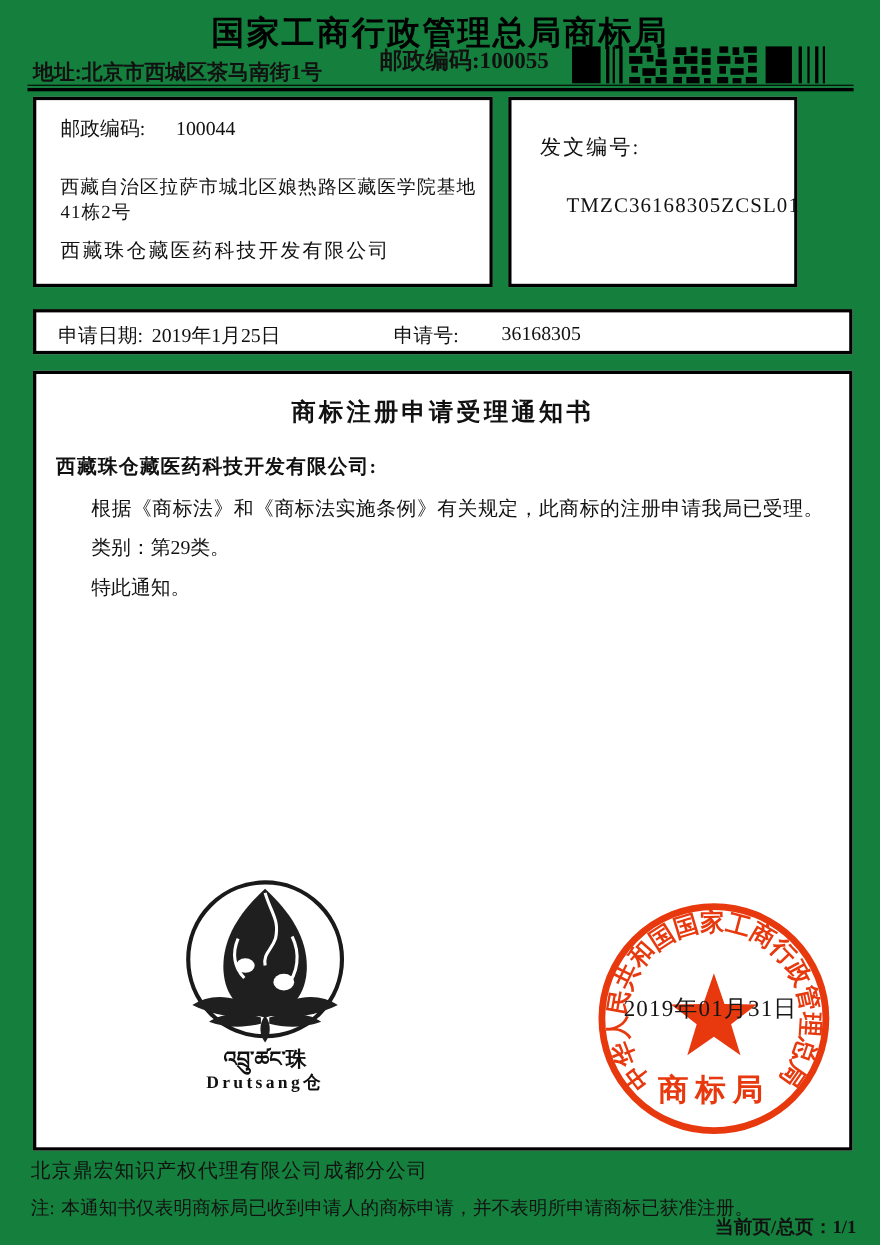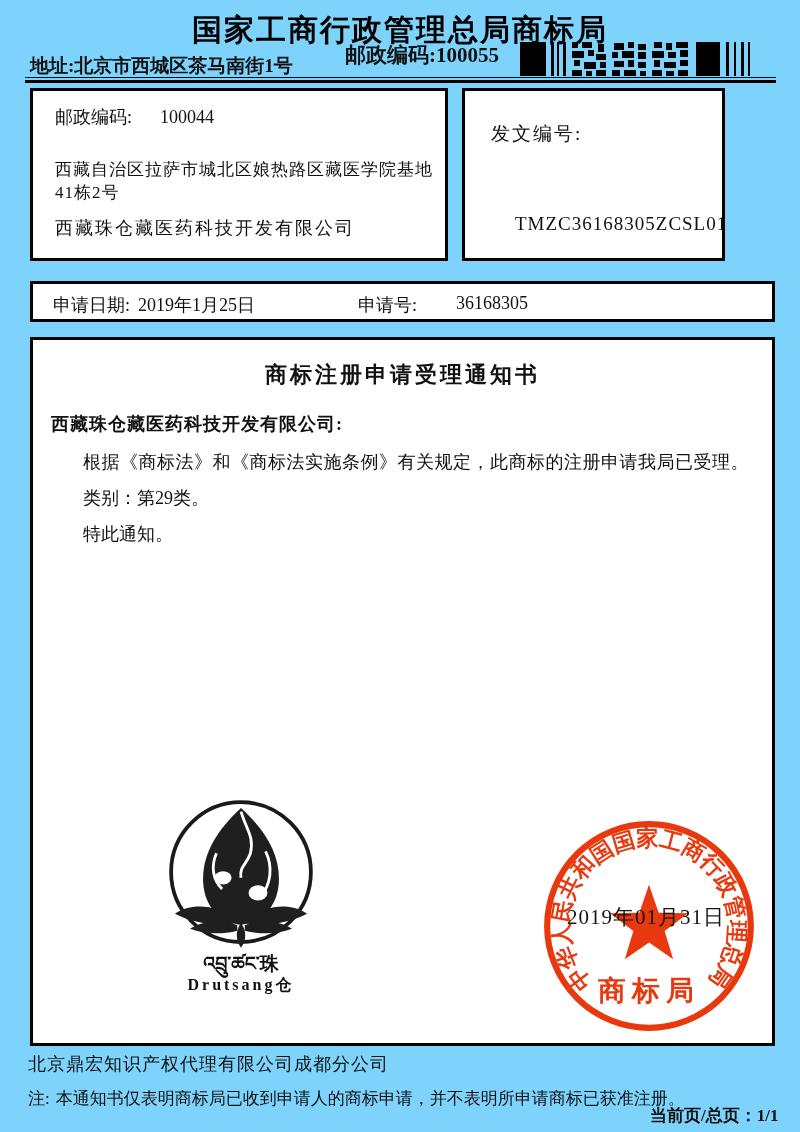--- a/index.html
+++ b/index.html
@@ -1,18 +1,18 @@
 <!DOCTYPE html>
 <html><head>
 <meta charset="utf-8">
 <style>
   * { margin:0; padding:0; box-sizing:border-box; }
   body { background:#777; font-family:"Liberation Serif","DejaVu Serif",serif; }
   .page {
-    position:relative; width:800px; height:1132px; background:#7dd3fc;
+    position:relative; width:800px; height:1132px; background:#15803d;
     margin:0 auto; overflow:hidden; color:#111;
   }
   .abs { position:absolute; }
 
   
   .doc-title {
     top:10px; left:0; width:100%; text-align:center;
     font-size:30px; font-weight:bold; letter-spacing:2px; color:#000;
   }
   .addr-line   { top:53px; left:30px;  font-size:19px; font-weight:bold; }
@@ -27,21 +27,21 @@
   .dispatch-box  { top:88px; left:462px; width:263px; height:173px; }
   .application-box { top:281px; left:30px; width:745px; height:41px; }
   .notice-box    { top:337px; left:30px; width:745px; height:709px; }
 
   .recv-postcode { top:14px; left:22px; font-size:18px; }
   .recv-postcode .val { margin-left:28px; }
   .recv-address  { top:67px; left:22px; font-size:17px; letter-spacing:1px; }
   .recv-company  { top:125px; left:22px; font-size:18px; letter-spacing:2px; }
 
   .dispatch-label { top:30px; left:26px; font-size:19px; letter-spacing:2px; }
-  .dispatch-value { top:86px; left:50px; font-size:19px; letter-spacing:1px;margin-top:36px; }
+  .dispatch-value { top:86px; left:50px; font-size:19px; letter-spacing:1px; }
 
   .app-date-label { top:9px; left:20px;  font-size:18px; }
   .app-date-value { top:9px; left:105px; font-size:18px; }
   .app-no-label   { top:9px; left:325px; font-size:18px; }
   .app-no-value   { top:9px; left:423px; font-size:18px; }
 
   
   .notice-title { top:20px; left:0; width:100%; text-align:center;
                   font-size:22px; font-weight:bold; letter-spacing:3px; }
   .salutation { top:72px;  left:18px; font-size:18px; letter-spacing:1px;font-weight:bold; }

